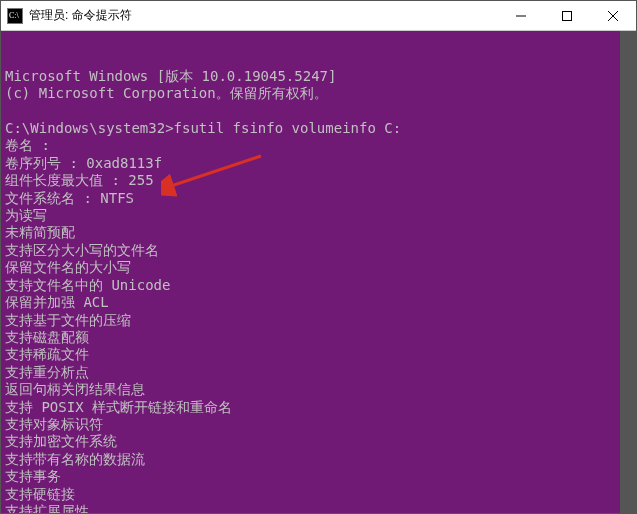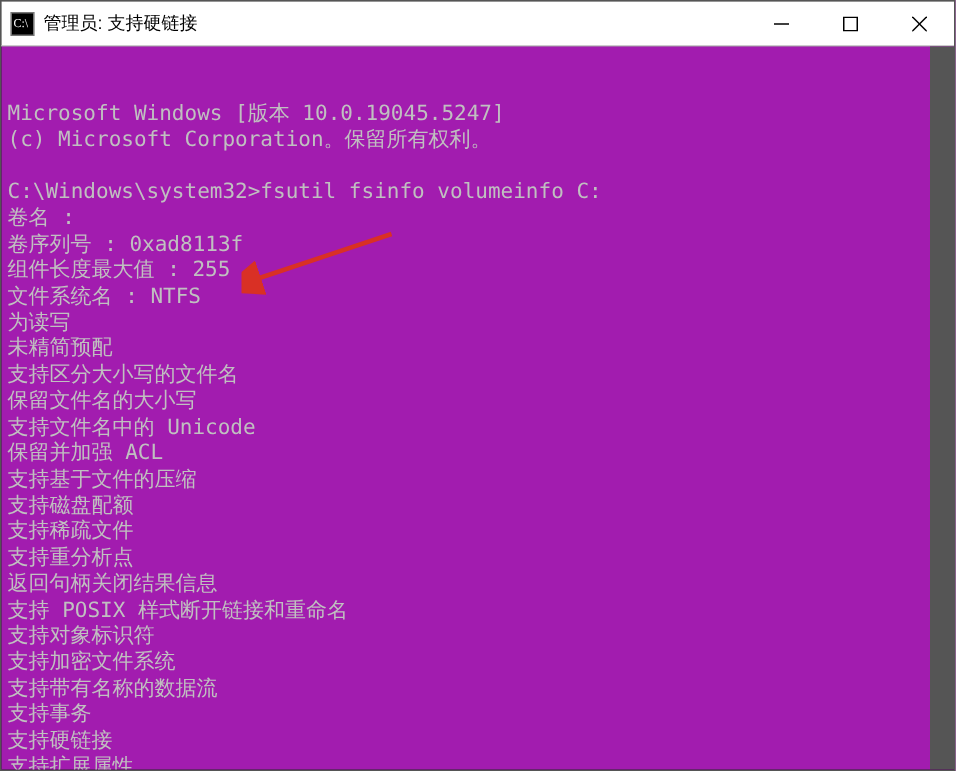--- a/index.html
+++ b/index.html
@@ -53,21 +53,21 @@
     align-items: center;
     justify-content: center;
     font-size: 10px;
     color: #000;
     background: transparent;
     border: none;
     font-family: "Segoe MDL2 Assets", sans-serif;
   }
   .terminal {
     flex: 1;
-    background: #a21caf;
+    background: #701a75;
     color: #c0c0c0;
     font-family: "NSimSun", "SimSun", "Consolas", monospace;
     font-size: 14px;
     line-height: 17.4px;
     padding: 2px 4px 0 4px;
     white-space: pre;
     overflow: hidden;
     position: relative;
   }
   .terminal .line { white-space: pre; }
@@ -99,21 +99,21 @@
 
 <div class="window">
   <div class="titlebar">
     <span class="title-icon">
       <svg width="16" height="16" viewBox="0 0 16 16">
         <rect x="0" y="0" width="16" height="16" fill="#000"></rect>
         <rect x="0.5" y="0.5" width="15" height="15" fill="none" stroke="#777" stroke-width="1"></rect>
         <text x="2" y="10" font-size="8" fill="#fff" font-family="Consolas">C:\</text>
       </svg>
     </span>
-    <span class="title-text">管理员: 支持硬链接</span>
+    <span class="title-text">管理员: 命令提示符</span>
     <div class="window-controls">
       <button class="win-btn">
         <svg width="10" height="10" viewBox="0 0 10 10">
             <line x1="0" y1="5" x2="10" y2="5" stroke="#000" stroke-width="1"></line>
           </svg>
       </button>
       <button class="win-btn">
         <svg width="10" height="10" viewBox="0 0 10 10">
             <rect x="0.5" y="0.5" width="9" height="9" fill="none" stroke="#000" stroke-width="1"></rect>
           </svg>

